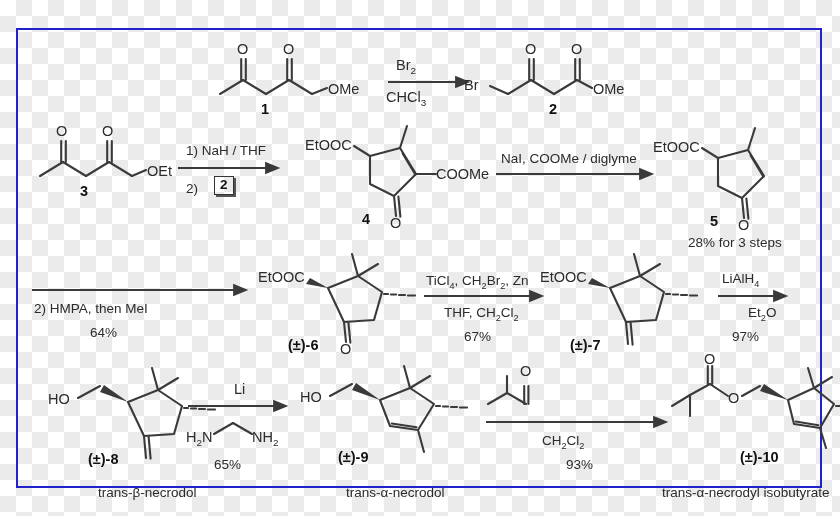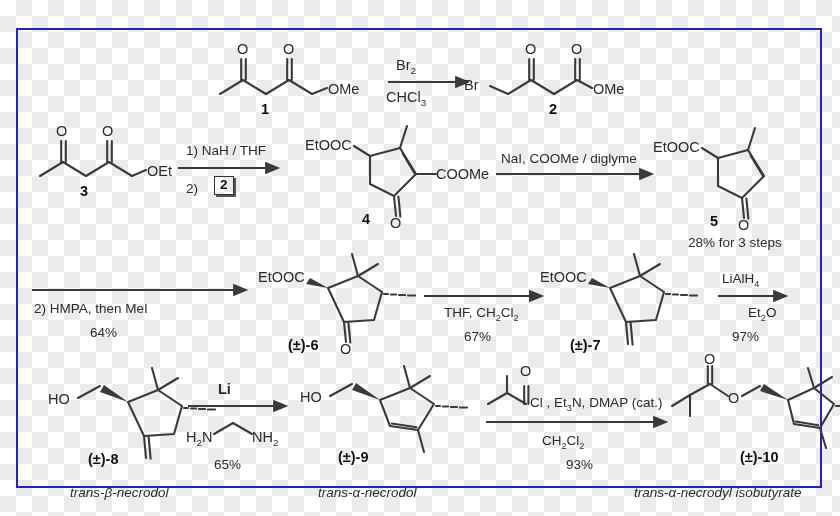--- a/index.html
+++ b/index.html
@@ -25,21 +25,21 @@
   .txt{
     position:absolute;
     color:#2b2b2b;
     font-family:"Liberation Sans", sans-serif;
     white-space:nowrap;
     line-height:1;
   }
   .t13{font-size:13.5px;}
   .t14{font-size:14.5px;}
   .bold{font-weight:bold;color:#111;}
-  .ital{font-style:italic;}
+  .ital{margin-left:28px;}
   sub{font-size:0.68em;}
   svg{position:absolute;left:0;top:0;overflow:visible;}
   .bx{
     position:absolute;
     border:1.6px solid #333;
     box-shadow:2px 2px 0 0 #555;
     padding:1px 5px 2px 5px;
     font-weight:bold;
     font-size:13.5px;
     color:#111;
@@ -201,20 +201,21 @@
     <div class="txt t14" style="left:240px;top:28px;">EtOOC</div>
     <div class="txt t14" style="left:322px;top:100px;">O</div>
     <div class="txt t14 bold" style="left:270px;top:96px;">(±)-6</div>
 
     <svg width="806" height="110">
       <g stroke="#3a3a3a" stroke-width="1.8" fill="#3a3a3a">
         <line x1="406" y1="54" x2="512" y2="54"></line>
         <polygon points="512,49 524,54 512,59"></polygon>
       </g>
     </svg>
+    <div class="txt t13" style="left:408px;top:32px;">TiCl<sub>4</sub>, CH<sub>2</sub>Br<sub>2</sub>, Zn</div>
     <div class="txt t13" style="left:418px;top:64px;margin-left:8px;">THF, CH<sub>2</sub>Cl<sub>2</sub></div>
     <div class="txt t13" style="left:446px;top:88px;">67%</div>
 
     <svg width="806" height="110">
       <g stroke="#3a3a3a" stroke-width="2.1" fill="none" stroke-linecap="round" stroke-linejoin="round">
         <path d="M592 46 L622 34 L646 50 L638 78 L608 80 Z"></path>
         <path d="M622 34 L616 12"></path>
         <path d="M622 34 L642 22"></path>
         <path d="M608 80 L610 102"></path>
         <path d="M612.6 80.6 L614.6 102.6"></path>
@@ -267,21 +268,21 @@
     <svg width="806" height="130">
       <g stroke="#3a3a3a" stroke-width="1.8" fill="#3a3a3a">
         <line x1="170" y1="48" x2="256" y2="48"></line>
         <polygon points="256,43 268,48 256,53"></polygon>
       </g>
       <g stroke="#3a3a3a" stroke-width="2.1" fill="none" stroke-linecap="round">
         <path d="M196 76 L215 65"></path>
         <path d="M215 65 L234 76"></path>
       </g>
     </svg>
-    <div class="txt t14" style="left:200px;top:24px;font-weight:bold;">Li</div>
+    <div class="txt t14" style="left:216px;top:24px;">Li</div>
     <div class="txt t14" style="left:168px;top:72px;">H<sub>2</sub>N</div>
     <div class="txt t14" style="left:234px;top:72px;">NH<sub>2</sub></div>
     <div class="txt t13" style="left:196px;top:100px;">65%</div>
 
     <svg width="806" height="130">
       <g stroke="#3a3a3a" stroke-width="2.1" fill="none" stroke-linecap="round" stroke-linejoin="round">
         <path d="M312 38 L334 26"></path>
         <path d="M362 42 L392 30 L416 46 L400 72 L372 68 Z"></path>
         <path d="M392 30 L386 8"></path>
         <path d="M392 30 L412 18"></path>
@@ -307,21 +308,20 @@
       </g>
       <g stroke="#3a3a3a" stroke-width="2.1" fill="none" stroke-linecap="round">
         <path d="M470 46 L489 35"></path>
         <path d="M489 35 L489 18"></path>
         <path d="M489 35 L508 46"></path>
         <path d="M506.2 46 L506.2 28"></path>
         <path d="M510.4 46 L510.4 28"></path>
       </g>
     </svg>
     <div class="txt t14" style="left:502px;top:6px;">O</div>
-    <div class="txt t13" style="left:512px;top:38px;">Cl , Et<sub>3</sub>N, DMAP (cat.)</div>
     <div class="txt t13" style="left:524px;top:76px;">CH<sub>2</sub>Cl<sub>2</sub></div>
     <div class="txt t13" style="left:548px;top:100px;">93%</div>
 
     <svg width="806" height="130">
       <g stroke="#3a3a3a" stroke-width="2.1" fill="none" stroke-linecap="round" stroke-linejoin="round">
         <path d="M654 48 L672 37"></path>
         <path d="M672 37 L672 58"></path>
         <path d="M672 37 L692 26"></path>
         <path d="M689.8 26 L689.8 8"></path>
         <path d="M694.2 26 L694.2 8"></path>

